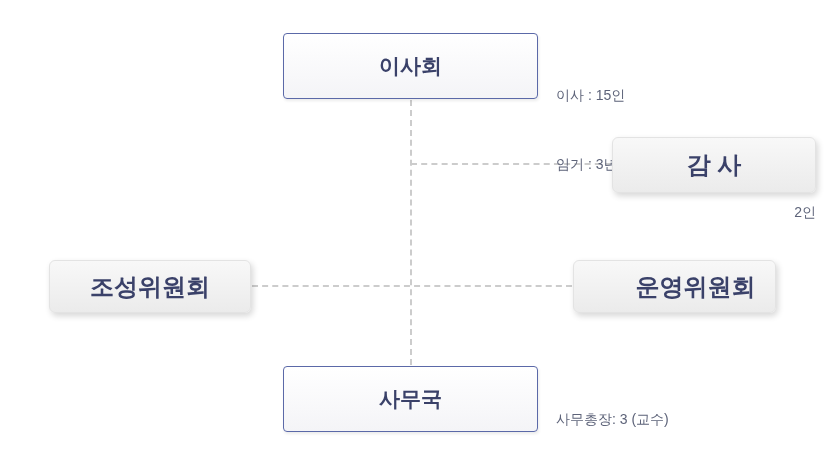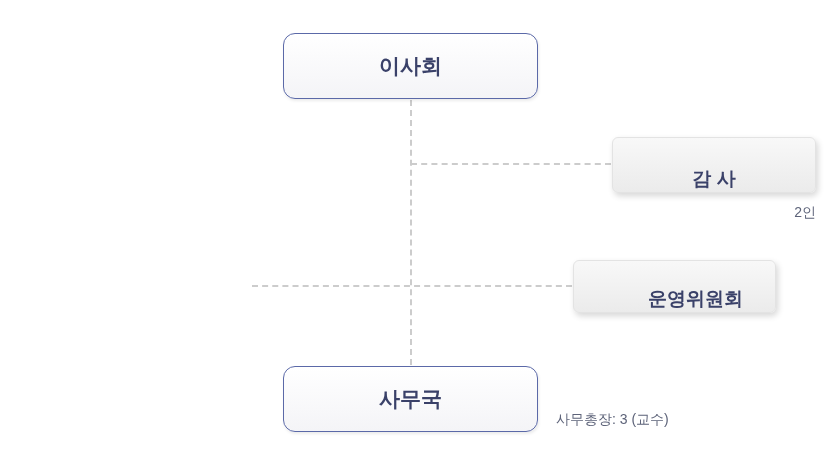--- a/index.html
+++ b/index.html
@@ -18,34 +18,33 @@
     position: absolute;
     display: flex;
     align-items: center;
     justify-content: center;
     font-weight: bold;
     color: #3a4169;
   }
 
   .node--primary {
     border: 1px solid #5b69a8;
-    border-radius: 12px;
+    border-radius: 4px;
     background: linear-gradient(to bottom, #ffffff 0%, #f4f4f7 100%);
     box-shadow: 1px 2px 3px rgba(0,0,0,0.08);
     font-size: 21px;
     text-align: center;
   }
 
   .node--gray {
     border: 1px solid #e3e3e3;
     border-radius: 6px;
     background: linear-gradient(to bottom, #f8f8f8 0%, #ebebeb 100%);
     box-shadow: 2px 3px 6px rgba(0,0,0,0.16);
-    font-size: 19px;
-    align-items: flex-end;
+    font-size: 24px;
   }
 
   .note {
     position: absolute;
     font-size: 14px;
     color: #5d6379;
     line-height: 23px;
     white-space: pre;
   }
 
@@ -74,26 +73,33 @@
 
 <div class="canvas">
 
   <div class="connector connector--v" id="line-board-secretariat"></div>
   <div class="connector connector--h" id="line-to-auditor"></div>
   <div class="connector connector--h" id="line-committees"></div>
 
   <div class="node node--primary" id="board-box">
     <span>이사회</span>
   </div>
+  <div class="note" id="board-note">
+    <div>이사 : 15인</div>
+    <div>임기 : 3년</div>
+  </div>
 
   <div class="node node--gray" id="auditor-box">
     <span>감 사</span>
   </div>
   <div class="note note--center" id="auditor-note">2인</div>
 
+  <div class="node node--gray" id="dev-committee-box">
+    <span>조성위원회</span>
+  </div>
 
   <div class="node node--gray" id="ops-committee-box">
     <span>운영위원회</span>
   </div>
 
   <div class="node node--primary" id="secretariat-box">
     <span>사무국</span>
   </div>
   <div class="note" id="secretariat-note">
     <div>사무총장: 3 (교수)</div>

